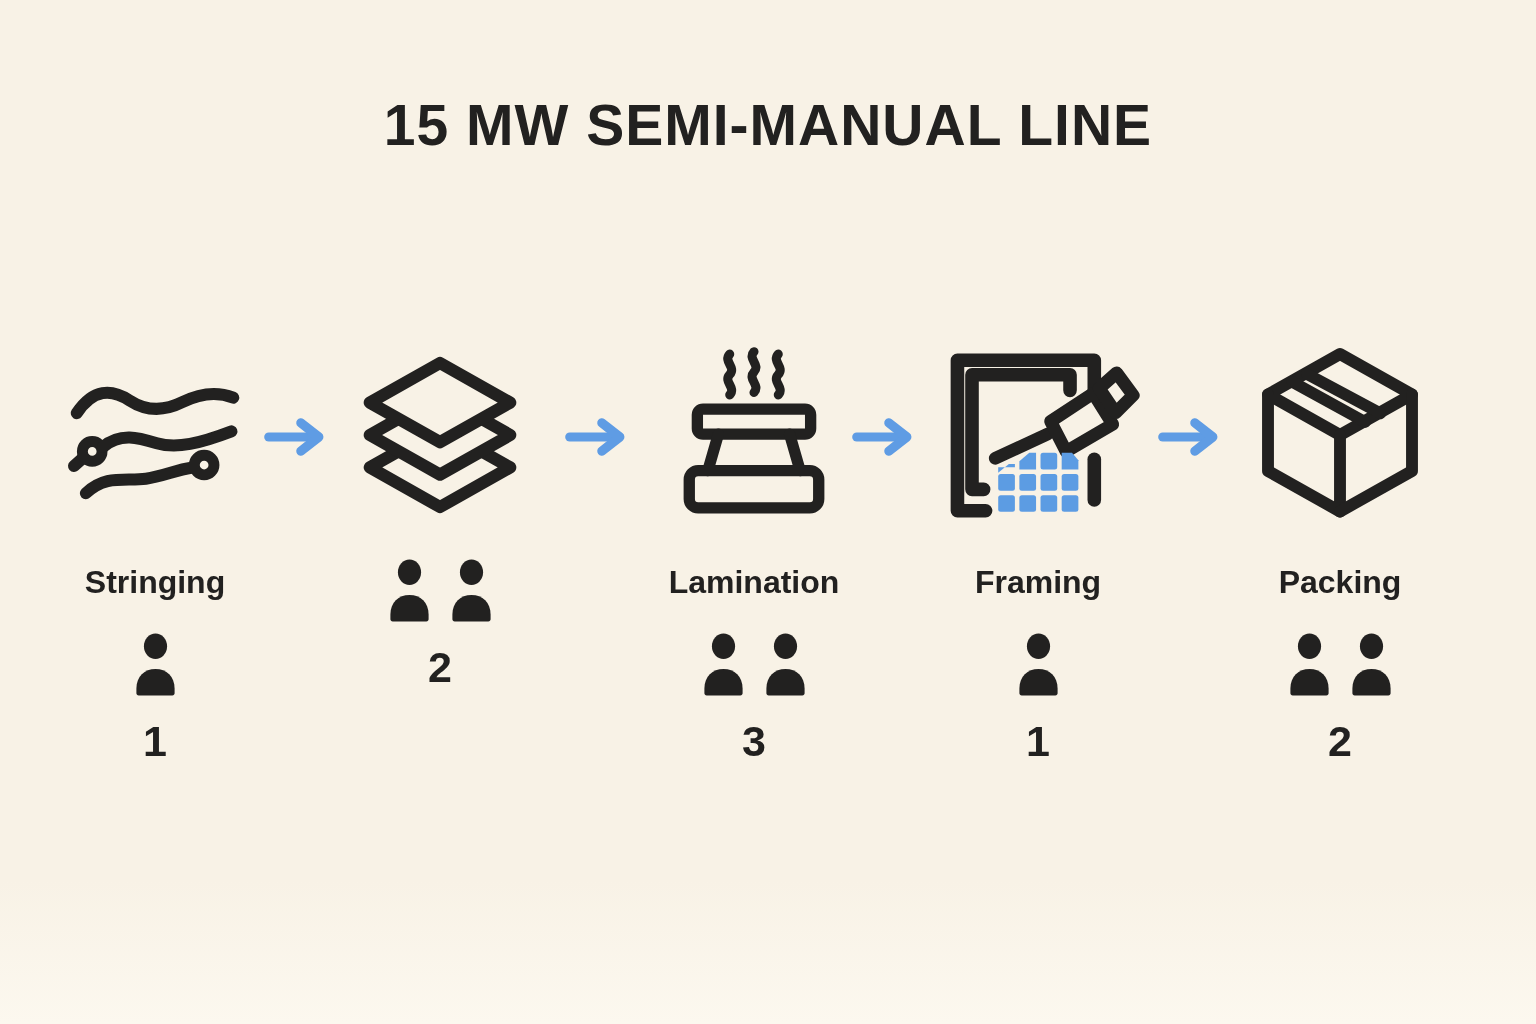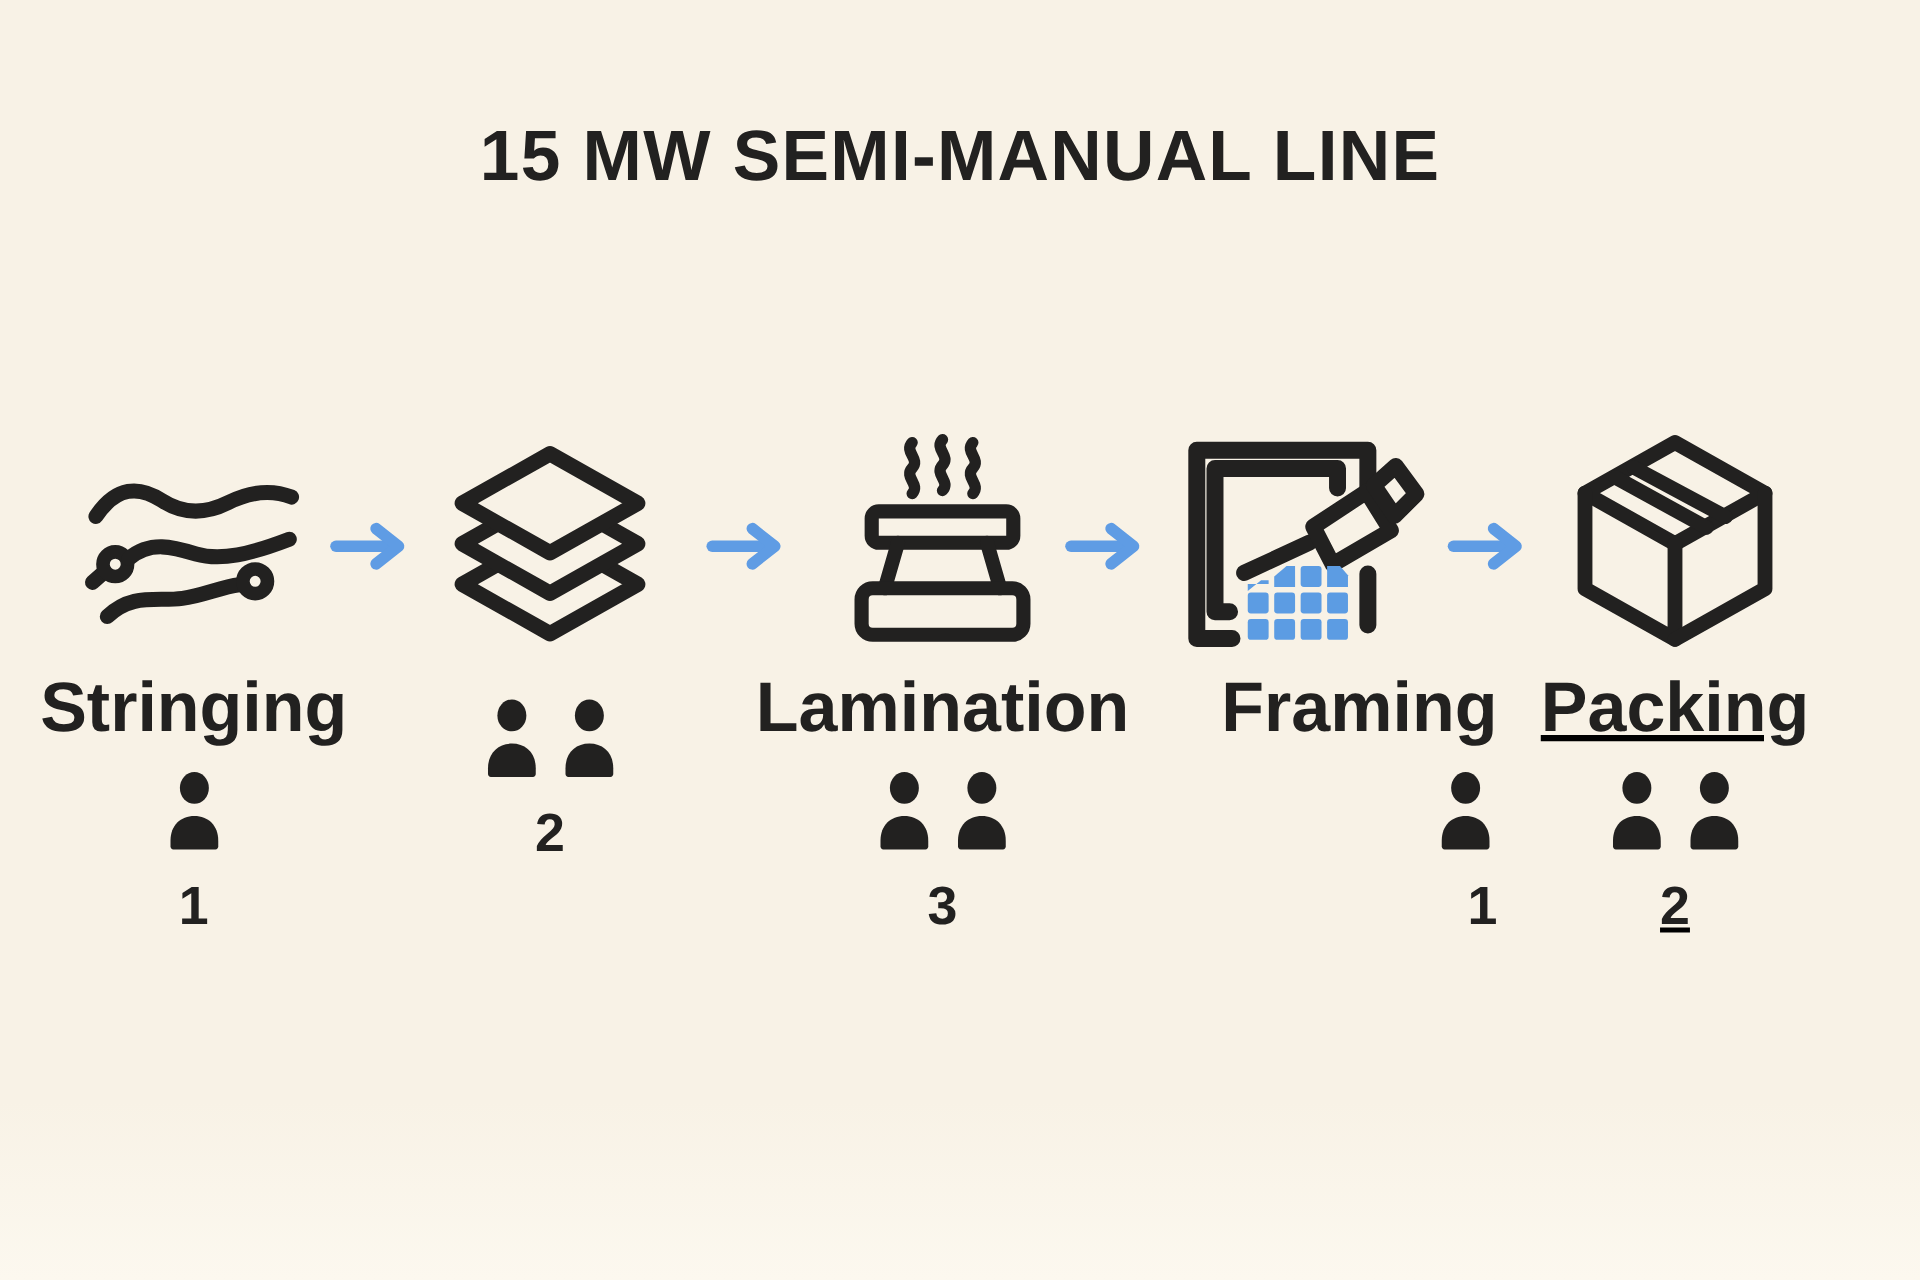--- a/index.html
+++ b/index.html
@@ -40,22 +40,22 @@
   }
   .icon-box{
     height:200px;
     width:100%;
     display:flex;
     align-items:center;
     justify-content:center;
   }
   .icon-box svg{display:block;}
   .step-label{
-    margin-top:4px;
-    font-size:56px;
+    margin-top:20px;
+    font-size:32px;
     font-weight:800;
     color:var(--ink);
     line-height:54px;
     white-space:nowrap;
   }
   .persons{
     margin-top:22px;
     height:68px;
     display:flex;
     align-items:flex-end;
@@ -71,22 +71,22 @@
   .arrow{
     position:absolute;
     top:414px;
     width:68px;height:46px;
   }
   .arrow svg{width:68px;height:46px;display:block;}
   
   .c1{left:-5px;}    
   .c2{left:280px;}   
   .c3{left:594px;}   
-  .c4{left:878px;align-items:flex-end;}   
-  .c5{left:1180px;text-decoration:underline;}  
+  .c4{left:878px;}   
+  .c5{left:1180px;}  
   .a1{left:262px;}
   .a2{left:563px;}
   .a3{left:850px;}
   .a4{left:1156px;}
   .stroke{fill:none;stroke:var(--ink);stroke-linecap:round;stroke-linejoin:round;}
   .fillbg{fill:var(--bg);stroke:var(--ink);stroke-linejoin:round;}
   .cellsq{fill:var(--cell);}
   .astroke{fill:none;stroke:var(--blue);stroke-linecap:round;stroke-linejoin:round;}
 </style>
 </head>

